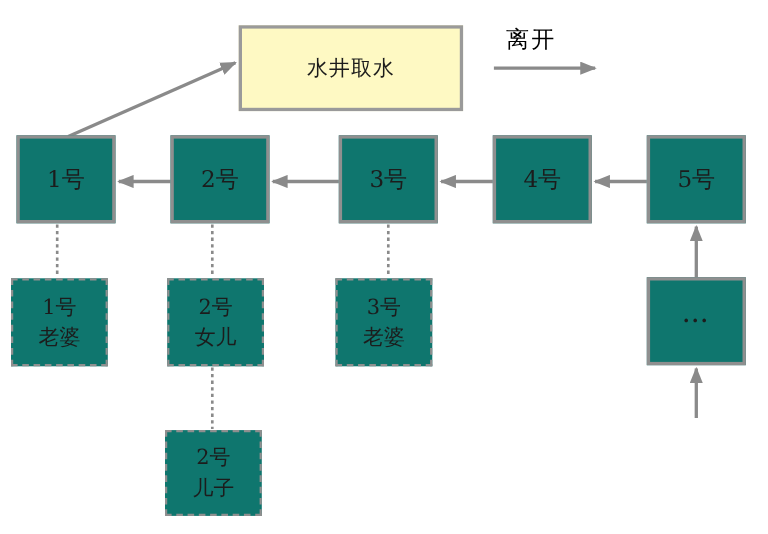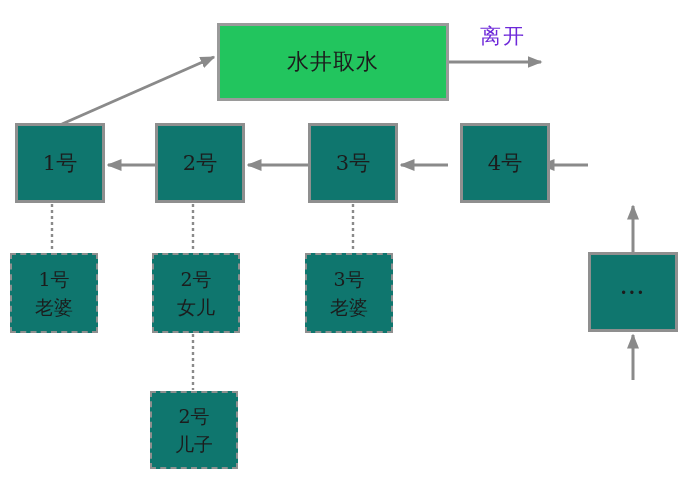--- a/index.html
+++ b/index.html
@@ -25,35 +25,35 @@
     position: absolute;
     box-sizing: border-box;
     display: flex;
     align-items: center;
     justify-content: center;
     background: #0f766e;
     color: #1c1c1c;
   }
   .well-box {
     left: 217px; top: 23px;
-    width: 232px; height: 78px;
-    background: #22c55e;
+    width: 204px; height: 78px;
+    background: #fef9c3;
     border: 3px solid #9a9a9a;
-    font-size: 22px;
+    font-size: 19px;
     letter-spacing: 1px;
   }
   .queue-box {
     width: 90px; height: 80px;
     border: 3px solid #8f8f8f;
     font-size: 21px;
   }
   .queue-box.q1 { left: 15px;  top: 123px; }
   .queue-box.q2 { left: 155px; top: 123px; }
   .queue-box.q3 { left: 308px; top: 123px; }
-  .queue-box.q4 { left: 460px; top: 123px; text-align: right; }
+  .queue-box.q4 { left: 448px; top: 123px; text-align: right; }
   .queue-box.q5 { left: 588px; top: 123px; }
   .more-box {
     left: 588px; top: 252px;
     width: 90px; height: 80px;
     border: 3px solid #8f8f8f;
     font-size: 18px;
     font-weight: bold;
     letter-spacing: 2px;
   }
   .more-box span { transform: translateY(-5px); }
@@ -66,24 +66,24 @@
     text-align: center;
   }
   .family-box.f1 { left: 10px;  top: 253px; }
   .family-box.f2 { left: 152px; top: 253px; }
   .family-box.f3 { left: 305px; top: 253px; }
   .family-box.f4 { left: 150px; top: 391px; height: 78px; }
   .leave-label {
     position: absolute;
     left: 460px; top: 22px;
     width: 66px; height: 26px;
-    color: #6d28d9;
+    color: #000000;
     font-size: 21px;
     letter-spacing: 2px;
-    text-align: right;
+    text-align: left;
   }
 </style>
 </head>
 <body>
 
 <div id="canvas">
 
   <svg id="wires" viewBox="0 0 698 485">
     <defs>
       <marker id="ah" viewBox="0 0 10 8" refX="9" refY="4" markerWidth="15" markerHeight="12" markerUnits="userSpaceOnUse" orient="auto">
@@ -120,20 +120,23 @@
   </div>
   <div class="box queue-box q2">
     <span>2号</span>
   </div>
   <div class="box queue-box q3">
     <span>3号</span>
   </div>
   <div class="box queue-box q4">
     <span>4号</span>
   </div>
+  <div class="box queue-box q5">
+    <span>5号</span>
+  </div>
 
   <div class="box more-box">
     <span>...</span>
   </div>
 
   <div class="box family-box f1">
     <span>1号</span>
     <span>老婆</span>
   </div>
   <div class="box family-box f2">

